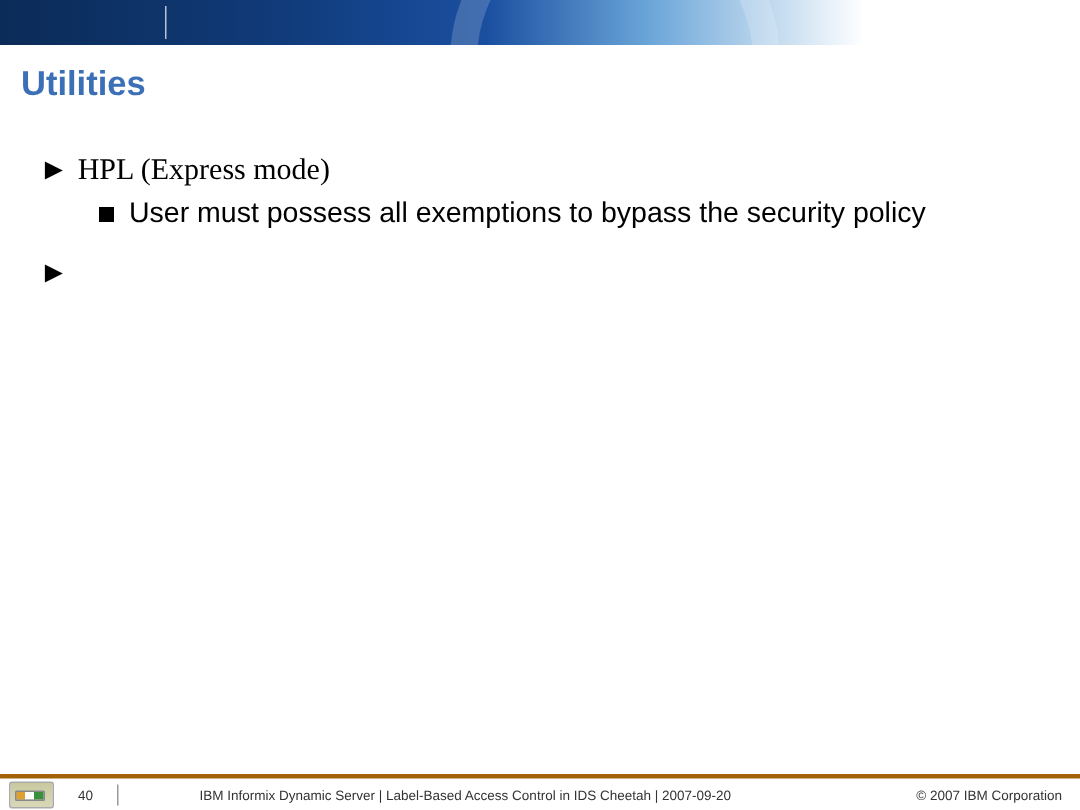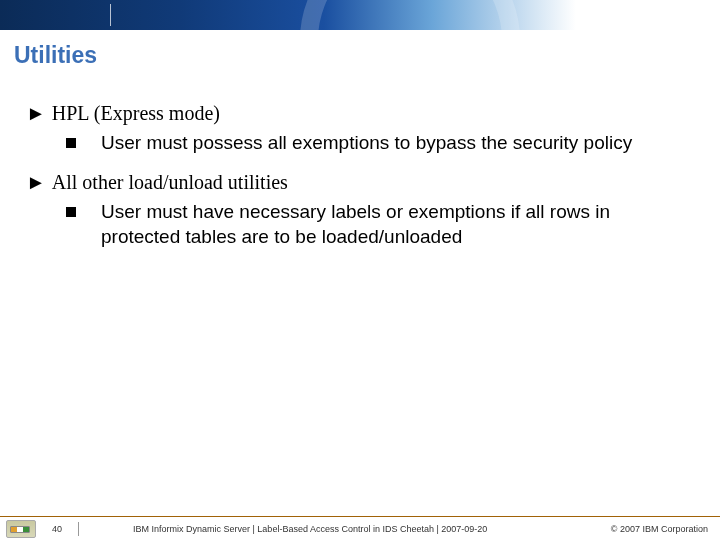--- a/index.html
+++ b/index.html
@@ -36,28 +36,28 @@
     color: #3b6fb6; font-size: 23px; font-weight: bold;
   }
 
   
   .content { position: absolute; left: 26px; right: 26px; top: 100px; }
   .b1 { margin-bottom: 6px; }
   .b1-row { display: flex; align-items: flex-start; gap: 6px; }
   .b1-marker { color: #000; font-size: 20px; line-height: 26px; }
   .b1-text  { color: #000; font-size: 20px; line-height: 26px; font-family: Liberation Serif, serif; }
   .b2 { margin: 4px 0 14px 40px; }
-  .b2-row { display: flex; align-items: flex-start; gap: 25px; }
+  .b2-row { display: flex; align-items: flex-start; gap: 10px; }
   .b2-marker { width: 10px; height: 10px; background: #000; margin-top: 8px; flex: 0 0 10px; }
   .b2-text { color: #000; font-size: 19px; line-height: 25px; max-width: 590px; }
 
   
   .footer {
     position: absolute; left: 0; right: 0; bottom: 0; height: 24px;
-    border-top: 1px solid #a16207;
+    border-top: 3px solid #a16207;
     display: flex; align-items: center;
     font-size: 9px; color: #333;
   }
   .footer-icon {
     width: 30px; height: 18px; margin-left: 6px; margin-right: 8px; position: relative;
     background: linear-gradient(#c9c9a0, #d8d8b8);
     border: 1px solid #aaa; border-radius: 2px;
   }
   .footer-icon::after {
     content: ""; position: absolute; left: 3px; top: 5px; width: 18px; height: 5px;
@@ -128,27 +128,20 @@
         <div class="b2-row">
           <span class="b2-marker"></span>
           <span class="b2-text">User must possess all exemptions to bypass the security policy</span>
         </div>
       </div>
     </div>
 
     <div class="b1">
       <div class="b1-row">
         <span class="b1-marker">►</span>
-        <span class="b1-text">All other load/unload utilities</span>
-      </div>
-      <div class="b2">
-        <div class="b2-row">
-          <span class="b2-marker"></span>
-          <span class="b2-text">User must have necessary labels or exemptions if all rows in protected tables are to be loaded/unloaded</span>
-        </div>
       </div>
     </div>
   </div>
 
   <div class="footer">
     <div class="footer-icon"></div>
     <div class="page-no">40</div>
     <div class="footer-vrule"></div>
     <div class="footer-text">IBM Informix Dynamic Server  |  Label-Based Access Control in IDS Cheetah | 2007-09-20</div>
     <div class="footer-spacer"></div>

